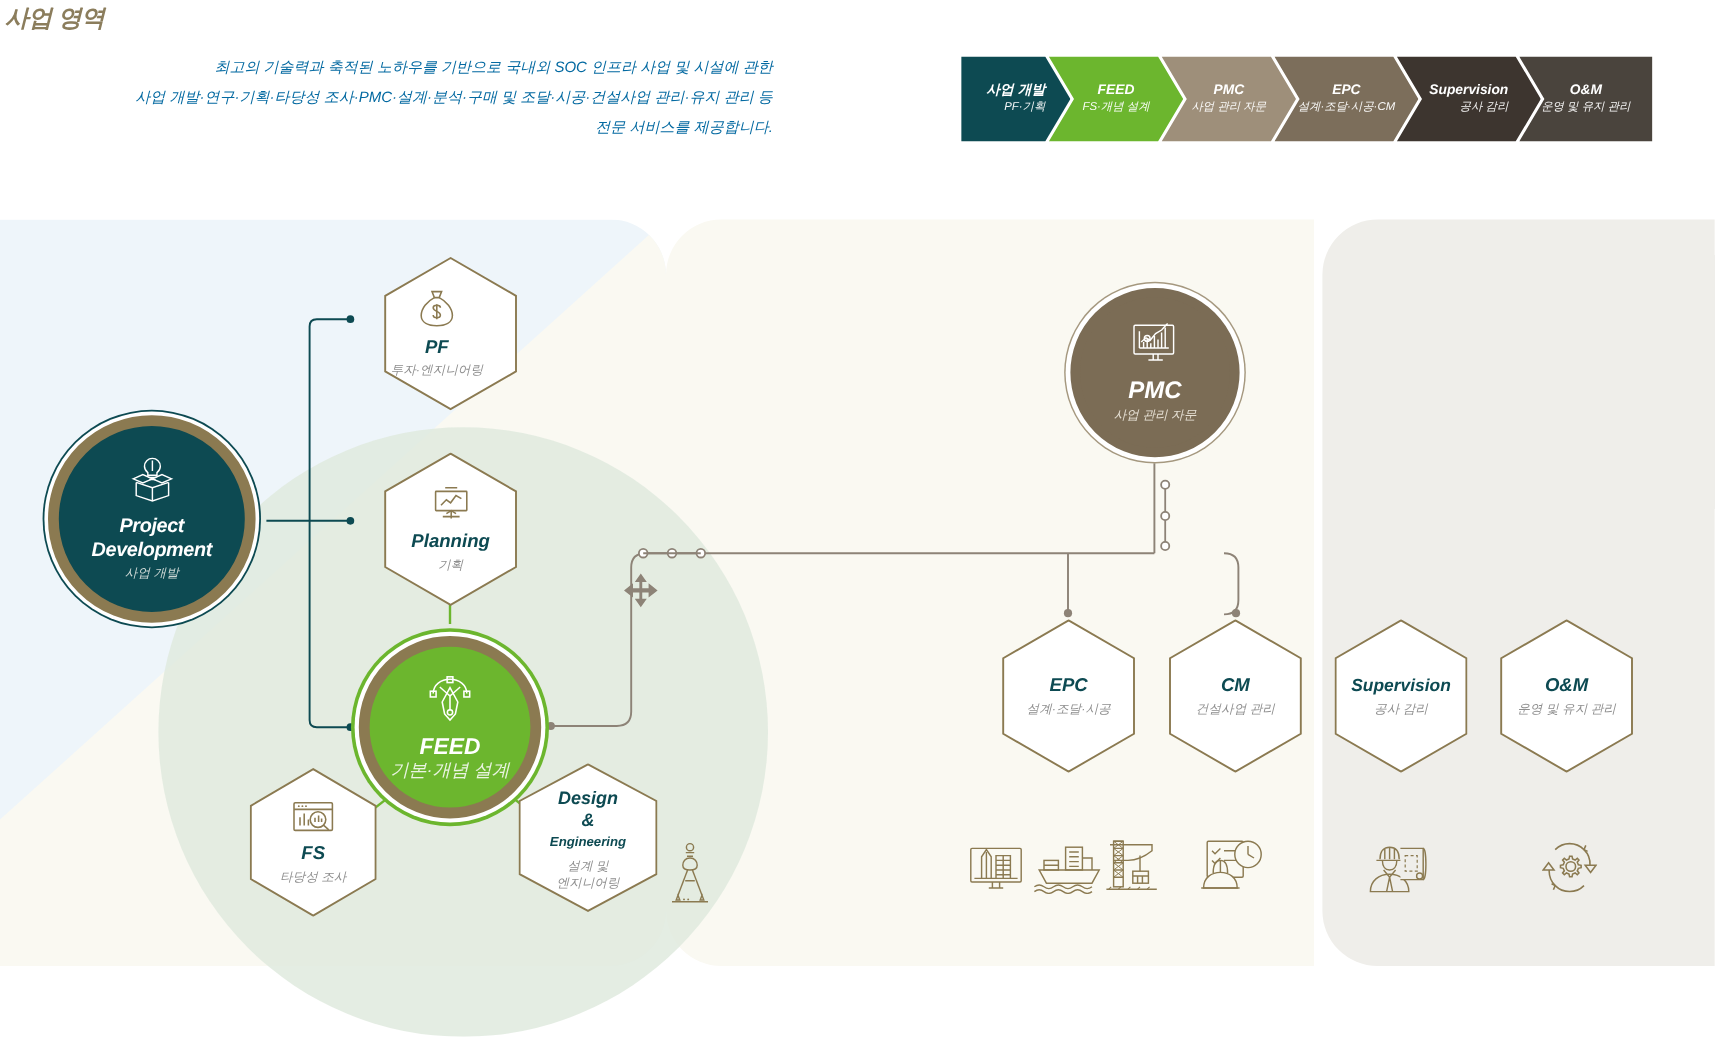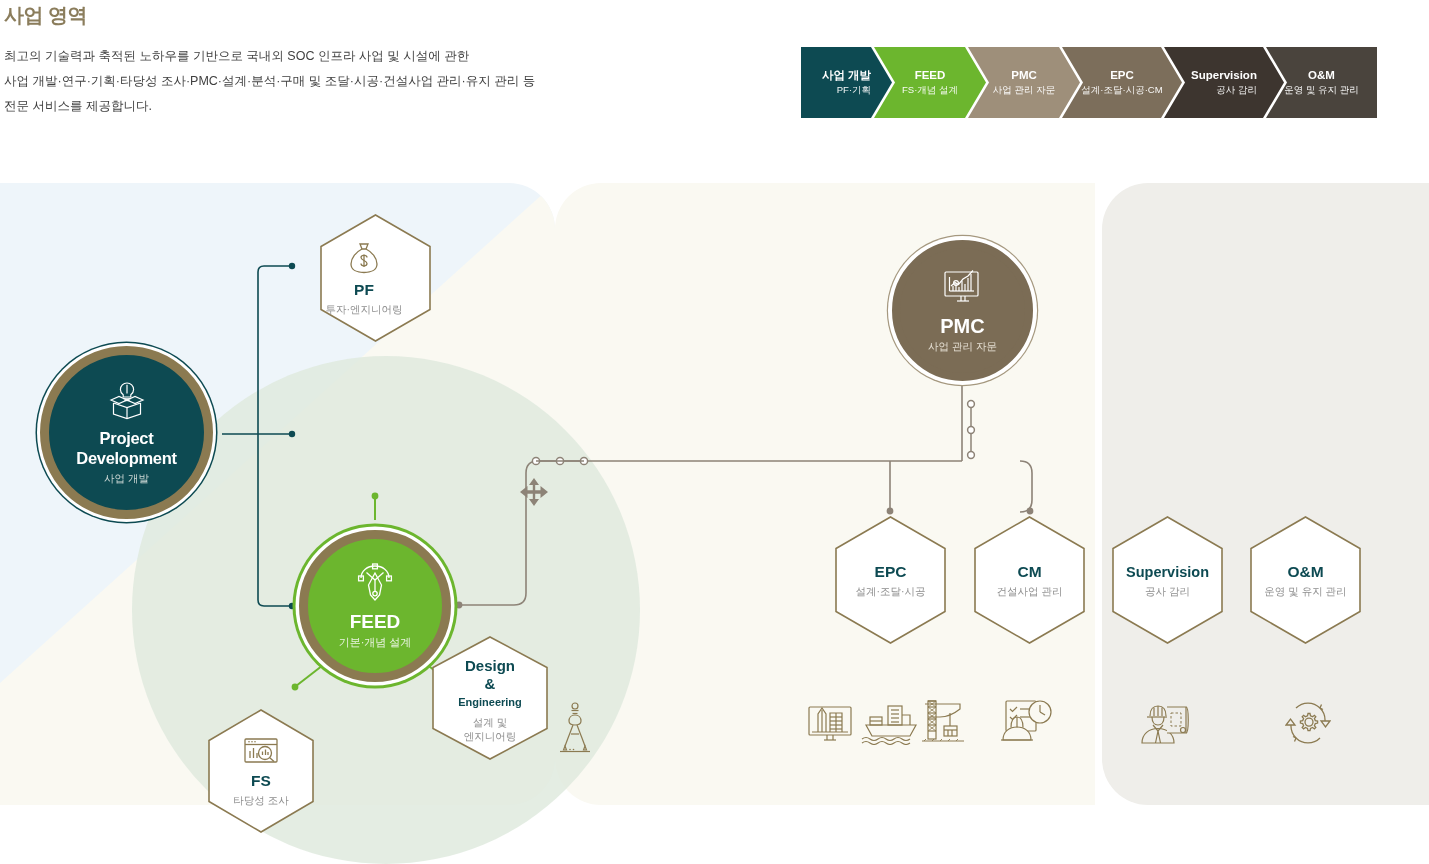--- a/index.html
+++ b/index.html
@@ -1,25 +1,25 @@
 <!DOCTYPE html>
 <html><head>
 <meta charset="utf-8">
 <style>
   * { margin:0; padding:0; box-sizing:border-box; }
   html,body { width:1429px; height:864px; background:#ffffff;
     font-family:"Liberation Sans","DejaVu Sans",sans-serif; overflow:hidden; }
 
-  #stage { position:relative; width:1429px; height:864px; }
+  #stage { position:relative; width:1429px; height:864px;font-style:italic; }
 
   
   .page-title { position:absolute; left:4px; top:2px; font-size:20px; font-weight:bold;
     color:#8b7d5c; letter-spacing:-0.5px; }
   .page-desc { position:absolute; left:4px; top:44px; width:640px; font-size:12.5px;
-    line-height:25px; color:#404040; }
+    line-height:25px; color:#0369a1;text-align:right; }
   .page-desc div { white-space:nowrap; }
 
   
   .chevbar { position:absolute; left:801px; top:47px; height:71px; display:flex; }
   .chev { position:relative; height:71px; color:#ffffff; text-align:center;
     display:flex; flex-direction:column; align-items:center; justify-content:center;
     margin-right:-18px; }
   .chev .ctop { font-size:11.5px; font-weight:bold; line-height:15px; white-space:nowrap; }
   .chev .cbot { font-size:9.5px; font-weight:normal; line-height:14px; white-space:nowrap;
     opacity:.95;text-align:right; }
@@ -57,21 +57,21 @@
     background:#0d4a52; border:9px solid #8b7a51;
     box-shadow:0 0 0 3px #ffffff, 0 0 0 4.5px #0d4a52; }
   #node-pd .t-en { font-size:16.5px; letter-spacing:-0.3px; }
   #node-pd .t-ko { color:#cfd9d6; font-size:10.5px; }
 
   
   #node-feed { left:299px; top:530px; width:152px; height:152px;
     background:#6cb62e; border:9px solid #8b7a51;
     box-shadow:0 0 0 3.5px #ffffff, 0 0 0 6.5px #6cb62e; }
   #node-feed .t-en { font-size:19px; }
-  #node-feed .t-ko { color:#eaf4e2; font-size:11px; }
+  #node-feed .t-ko { color:#eaf4e2; font-size:15px; }
 
   
   #node-pmc { left:892px; top:240px; width:141px; height:141px;
     background:#7b6c55; border:8px solid #7b6c55;
     box-shadow:0 0 0 4px #ffffff, 0 0 0 5.2px #a5987f; }
   #node-pmc .t-en { font-size:20px; }
   #node-pmc .t-ko { color:#e6e0d4; font-size:10.5px; }
 
   
   .hex { position:absolute; }
@@ -239,22 +239,41 @@
           <path d="M15,8 C9,11 4,17 4,23 C4,29 10,31.5 17,31.5 C24,31.5 30,29 30,23 C30,17 25,11 19,8"></path>
           <path d="M17,13.5 V26"></path>
           <path d="M20,16.5 C20,15 18.6,14.4 17,14.4 C15.4,14.4 14,15 14,16.5 C14,19.5 20,19.5 20,22.5 C20,24 18.6,24.8 17,24.8 C15.4,24.8 14,24 14,22.5"></path>
         </svg>
       </span>
       <div class="t-en">PF</div>
       <div class="t-ko">투자·엔지니어링</div>
     </div>
   </div>
 
-
-  <div class="hex" id="hex-fs" style="left:208px;top:709px;width:106px;height:124px">
+  <div class="hex" id="hex-planning" style="left:320px;top:377px;width:111px;height:128px">
+    <svg class="hexsvg" width="111" height="128" viewBox="0 0 111 128">
+      <path d="M55.5,1 L110,32.5 L110,95.5 L55.5,127 L1,95.5 L1,32.5 Z" fill="#ffffff" stroke="#8b7a51" stroke-width="1.6"></path>
+    </svg>
+    <div class="hexin">
+      <span class="ico">
+        <svg width="36" height="32" viewBox="0 0 36 32" fill="none" stroke="#8b7a51" stroke-width="1.3">
+          <line x1="13" y1="2.5" x2="23" y2="2.5"></line>
+          <rect x="5" y="5.5" width="26" height="16" rx="0.5"></rect>
+          <path d="M9.5,17 L14,12.5 L17.5,15 L22,9 L26.5,11.5"></path>
+          <line x1="18" y1="21.5" x2="18" y2="28"></line>
+          <path d="M11,26.5 H25"></path>
+          <path d="M14,24 L18,21.5 L22,24"></path>
+        </svg>
+      </span>
+      <div class="t-en">Planning</div>
+      <div class="t-ko">기획</div>
+    </div>
+  </div>
+
+  <div class="hex" id="hex-fs" style="left:208px;top:640px;width:106px;height:124px">
     <svg class="hexsvg" width="106" height="124" viewBox="0 0 106 124">
       <path d="M53,1 L105,31.5 L105,92.5 L53,123 L1,92.5 L1,31.5 Z" fill="#ffffff" stroke="#8b7a51" stroke-width="1.6"></path>
     </svg>
     <div class="hexin">
       <span class="ico">
         <svg width="38" height="30" viewBox="0 0 38 30" fill="none" stroke="#8b7a51" stroke-width="1.3">
           <rect x="3" y="3" width="32" height="23" rx="1"></rect>
           <line x1="3" y1="8.5" x2="35" y2="8.5"></line>
           <circle cx="7" cy="5.8" r="0.8" fill="#8b7a51" stroke="none"></circle>
           <circle cx="10" cy="5.8" r="0.8" fill="#8b7a51" stroke="none"></circle>

